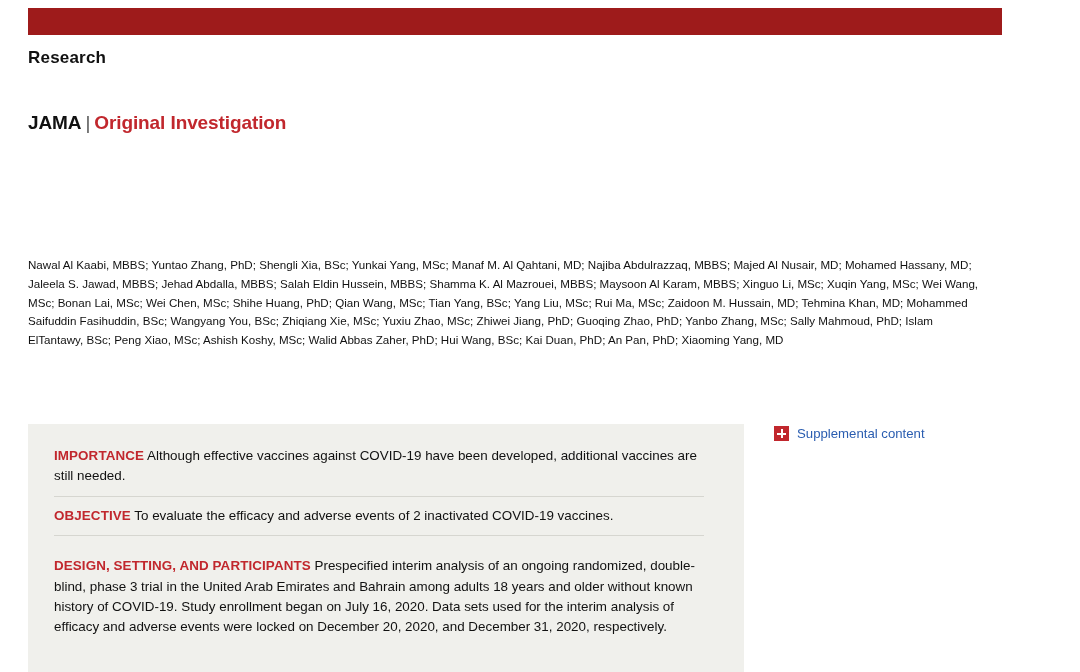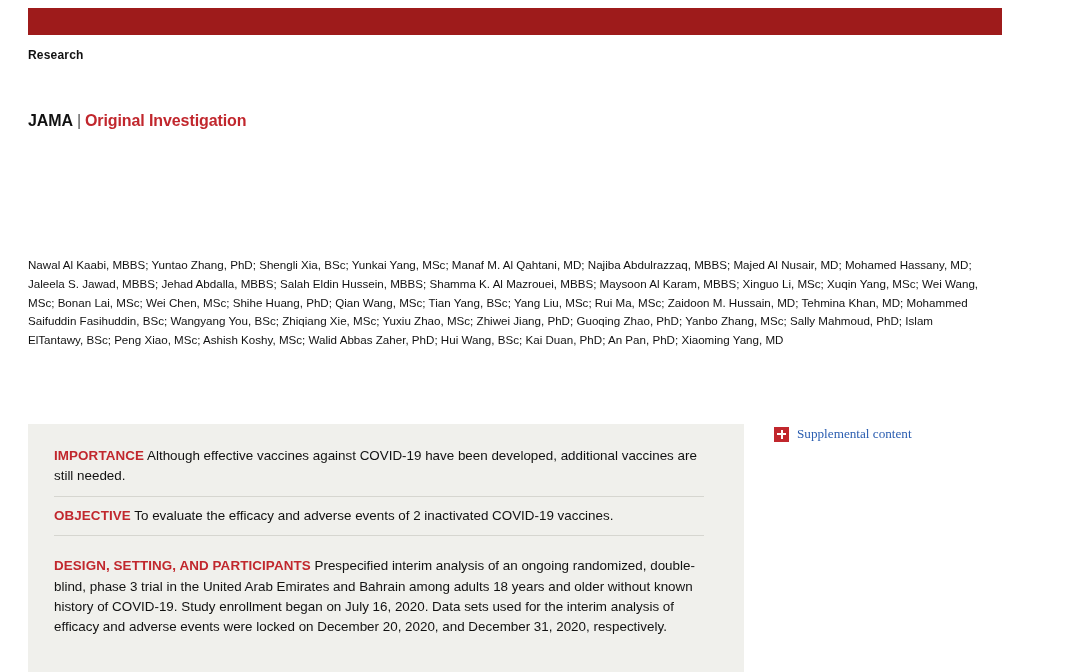--- a/index.html
+++ b/index.html
@@ -26,30 +26,30 @@
     left: 28px;
     top: 8px;
     width: 974px;
     height: 27px;
     background: #9e1b1b;
   }
   .section-label {
     position: absolute;
     left: 28px;
     top: 48px;
-    font-size: 12px;
+    font-size: 17px;
     font-weight: bold;
     letter-spacing: 0.2px;
     color: #111111;
   }
   .journal-line {
     position: absolute;
     left: 28px;
     top: 112px;
-    font-size: 16px;
+    font-size: 19px;
     font-weight: bold;
     letter-spacing: -0.1px;
   }
   .journal-name {
     color: #111111;
   }
   .journal-sep {
     color: #555555;
     font-weight: normal;
     padding: 0 4px;
@@ -116,21 +116,20 @@
     font-weight: bold;
     letter-spacing: 0.1px;
   }
   .supplemental {
     position: absolute;
     left: 774px;
     top: 426px;
     display: flex;
     align-items: center;
     gap: 8px;
-    font-family: Liberation Serif, serif;
   }
   .plus-icon {
     width: 15px;
     height: 15px;
     background: #c1272d;
     position: relative;
     flex: 0 0 auto;
   }
   .plus-icon::before,
   .plus-icon::after {

